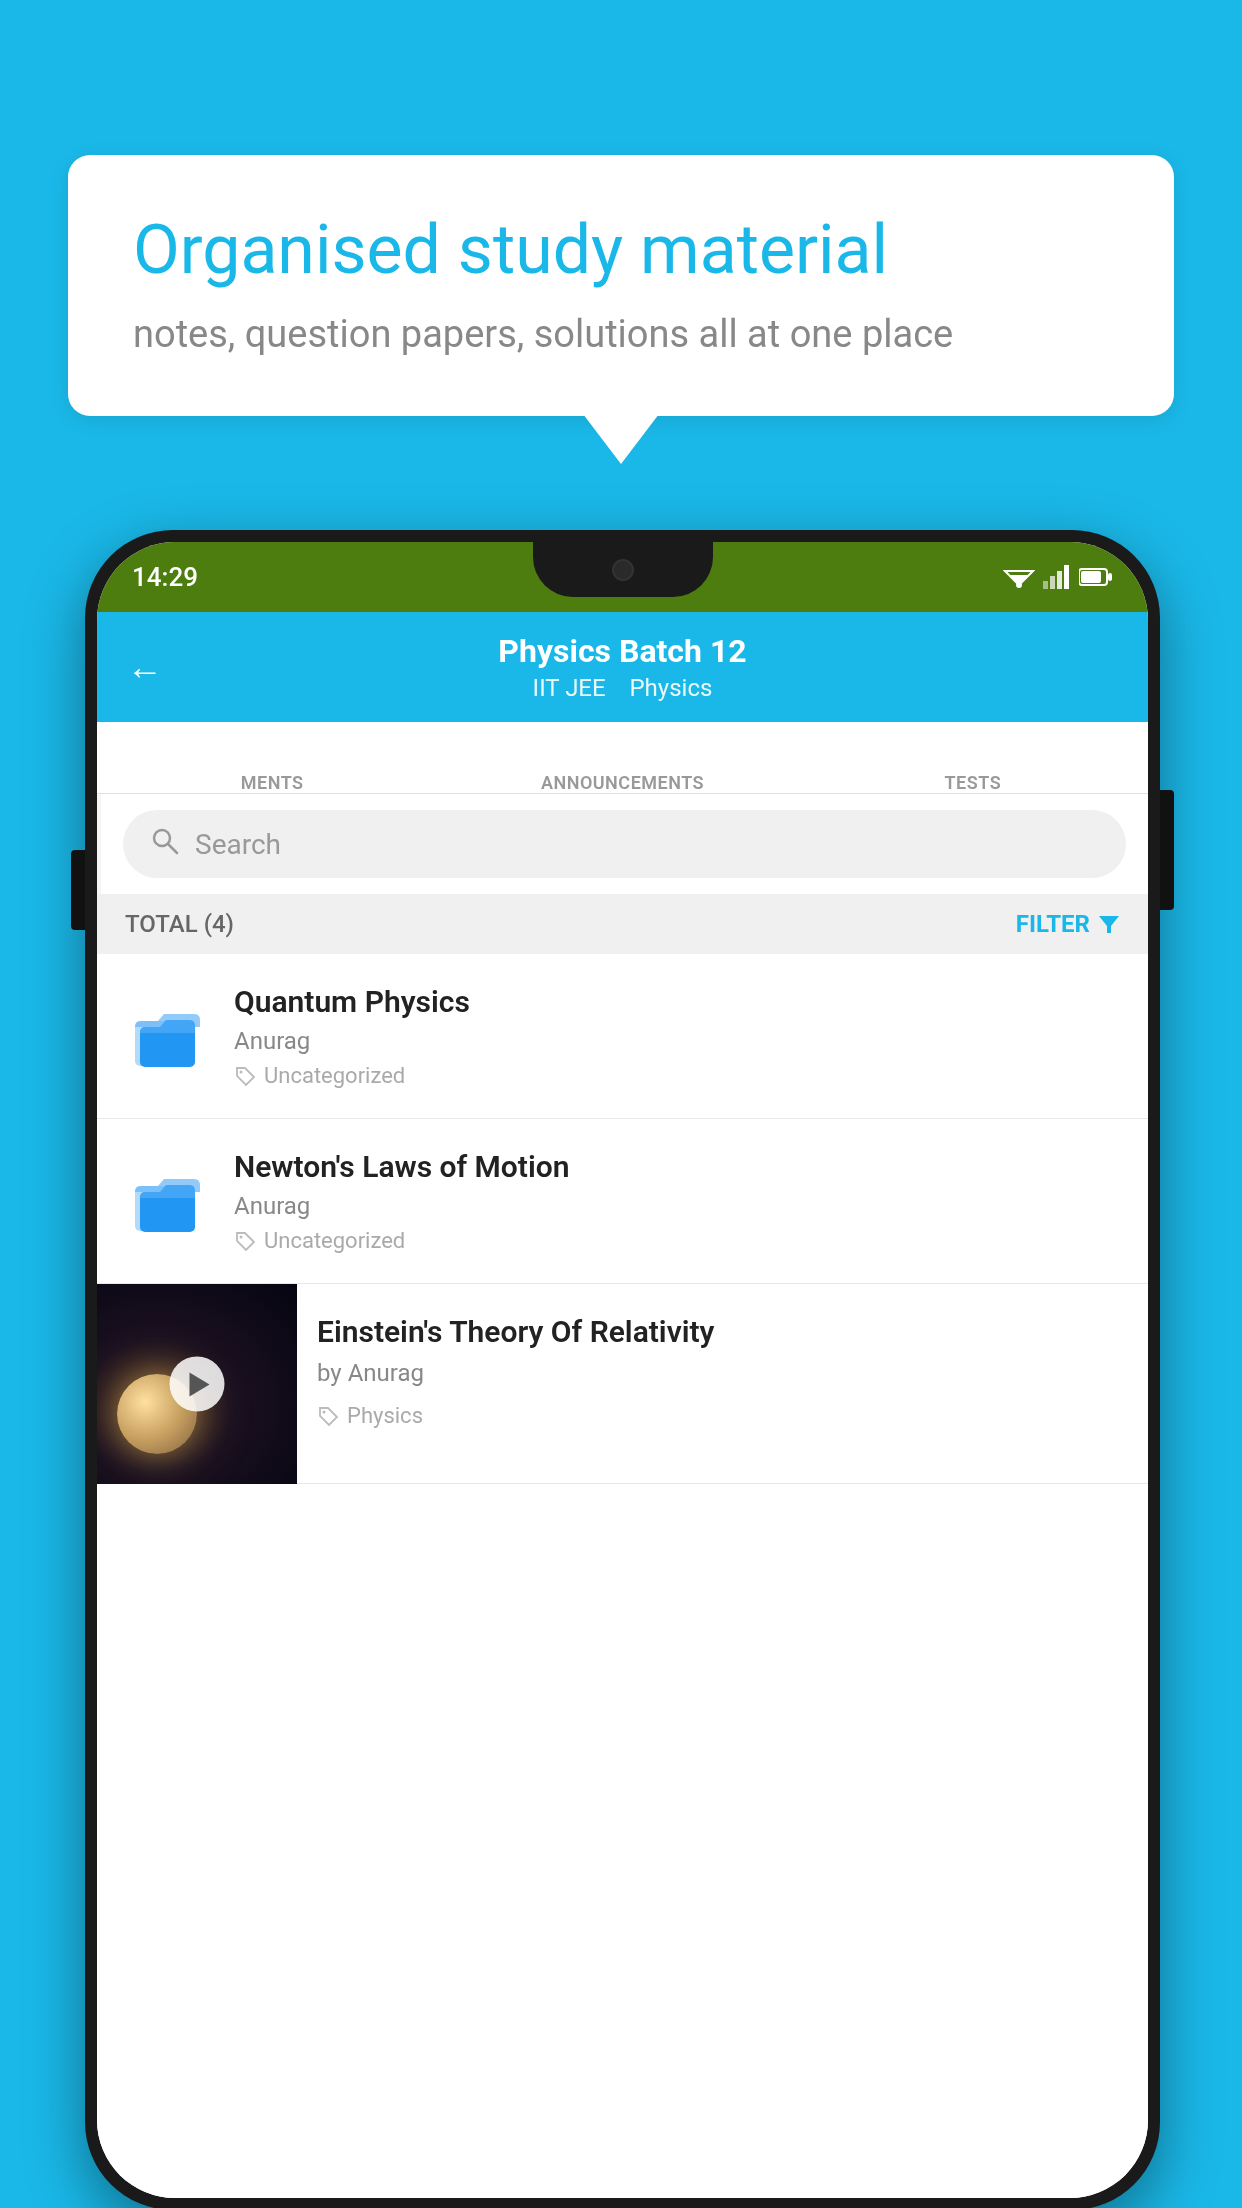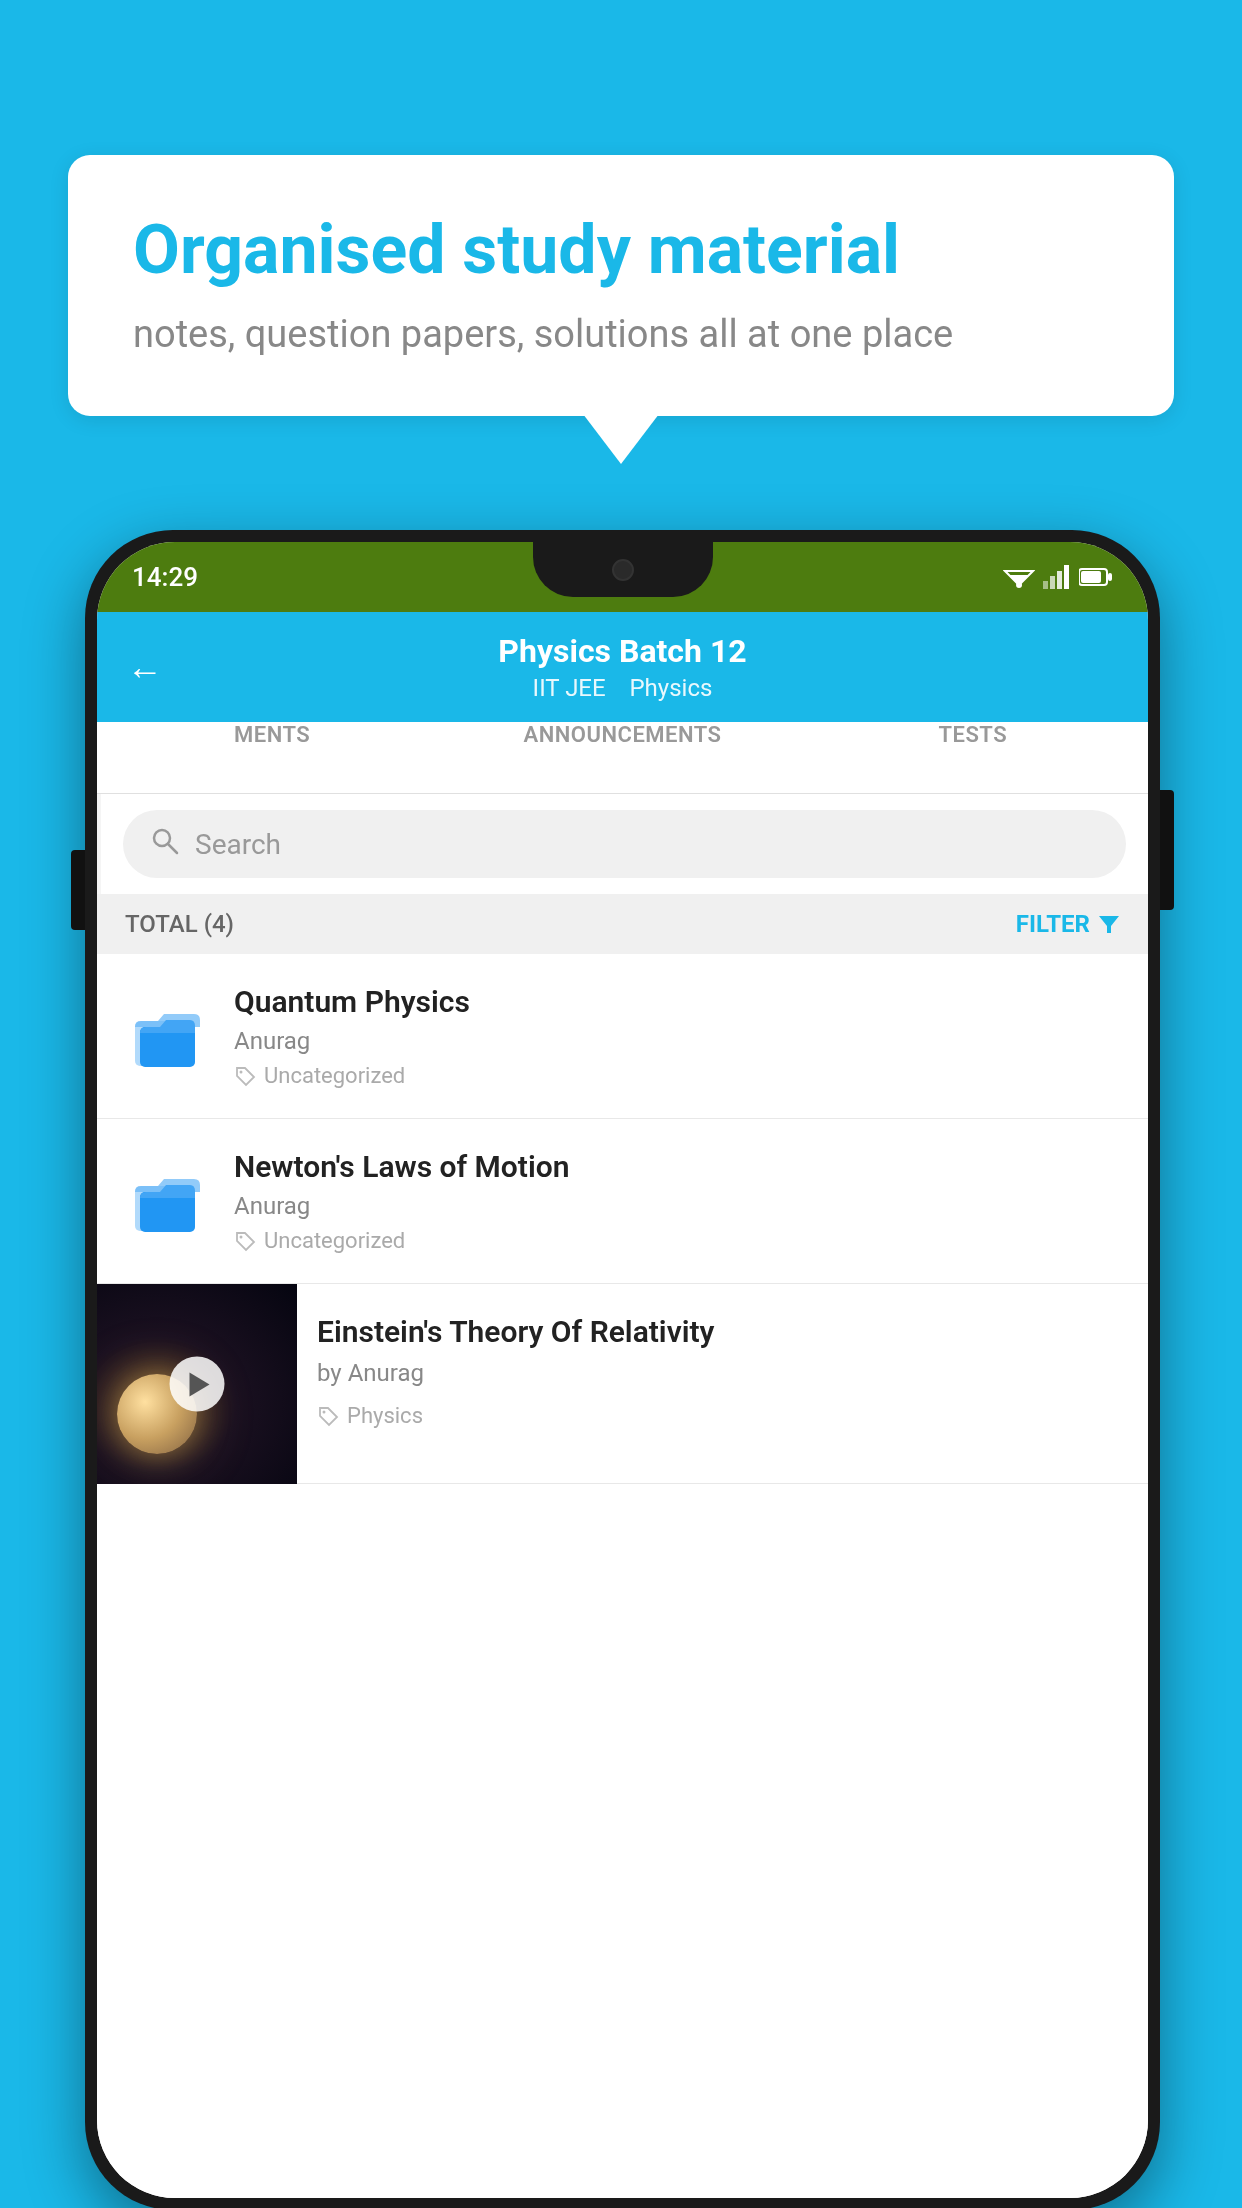--- a/index.html
+++ b/index.html
@@ -34,21 +34,21 @@
       width: 0;
       height: 0;
       border-left: 38px solid transparent;
       border-right: 38px solid transparent;
       border-top: 50px solid white;
     }
 
     .speech-bubble-title {
       font-size: 68px;
       color: #1ab8e8;
-      font-weight: 700;
+      font-weight: 400;
       line-height: 1.2;
       margin-bottom: 20px;
     }
 
     .speech-bubble-subtitle {
       font-size: 38px;
       color: #888;
       font-weight: 400;
     }
 
@@ -202,23 +202,23 @@
       height: 72px;
       background: white;
       display: flex;
       align-items: stretch;
       border-bottom: 1px solid #e0e0e0;
     }
 
     .tab-item {
       flex: 1;
       display: flex;
-      align-items: flex-start;
+      align-items: flex-end;
       justify-content: center;
-      font-size: 22px;
+      font-size: 18px;
       font-weight: 600;
       color: #999;
       letter-spacing: 0.5px;
       cursor: pointer;
       position: relative;
     }
 
     .tab-item.active {
       color: #1ab8e8;
     }

